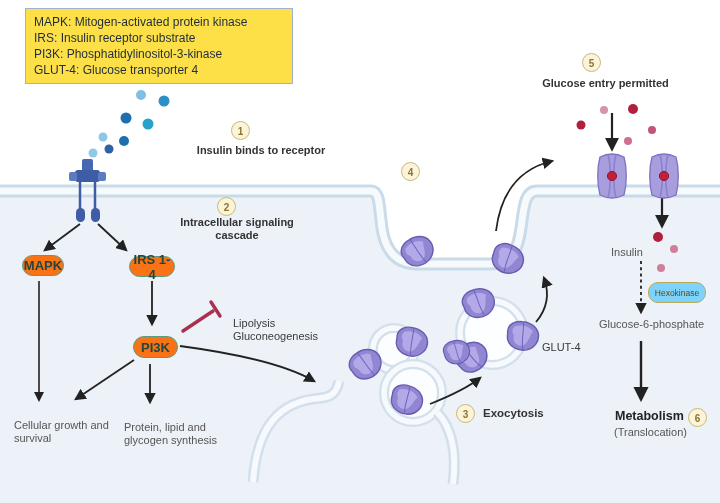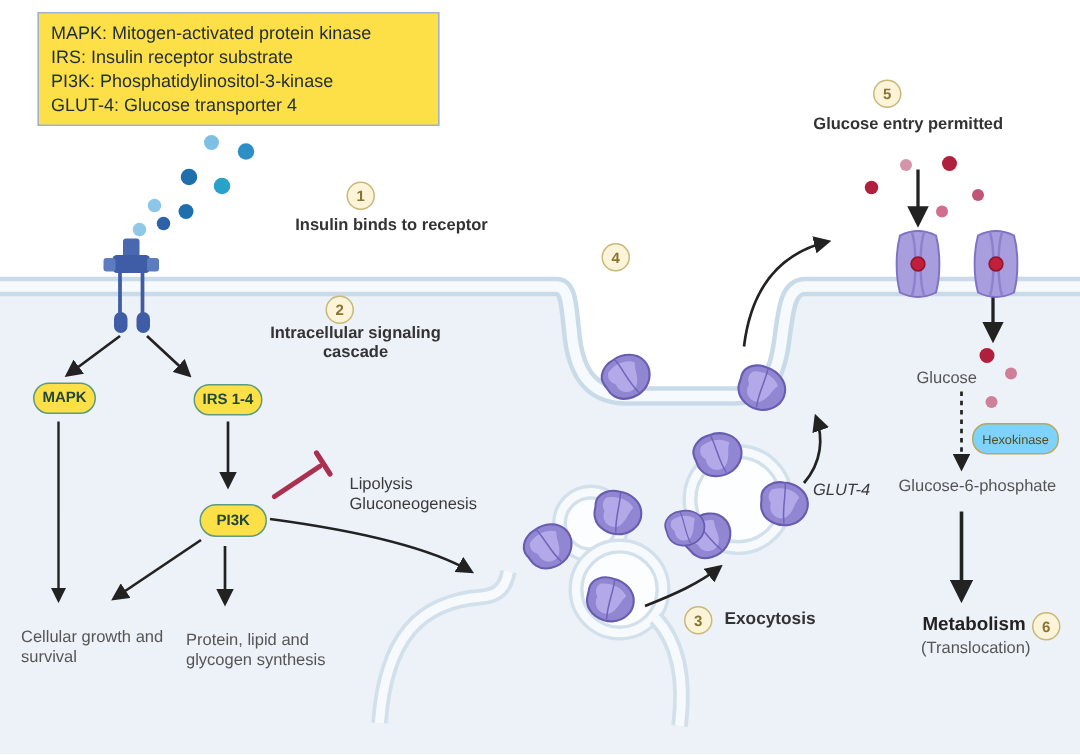--- a/index.html
+++ b/index.html
@@ -18,22 +18,22 @@
     font-size:10px;font-weight:bold;text-align:center;line-height:19px;
     box-sizing:border-box;
   }
   .legend{
     position:absolute;left:25px;top:8px;width:268px;box-sizing:border-box;
     background:#fde047;border:1px solid #9fb3cf;padding:5px 8px;
     color:#1f2c3a;font-size:12px;line-height:16px;
   }
   .pill{
     position:absolute;box-sizing:border-box;border-radius:11px;
-    background:#fde047;border:1.3px solid #5d9b80;color:#23453a;
-    font-size:10px;font-weight:bold;text-align:center;
+    background:#f97316;border:1.3px solid #5d9b80;color:#23453a;
+    font-size:13px;font-weight:bold;text-align:center;
     display:flex;align-items:center;justify-content:center;
   }
   .hexo{
     position:absolute;box-sizing:border-box;border-radius:10px;
     background:#7dd3fc;border:1.2px solid #b8a85a;color:#5a4a1a;
     font-size:8.5px;text-align:center;display:flex;align-items:center;justify-content:center;
   }
 </style>
 </head>
 <body>
@@ -187,17 +187,17 @@
   <div class="pill" style="left:129px;top:256px;width:46px;height:21px;">IRS 1-4</div>
   <div class="pill" style="left:133px;top:336px;width:45px;height:22px;">PI3K</div>
   <div class="hexo" style="left:648px;top:282px;width:58px;height:21px;">Hexokinase</div>
 
   <div class="lbl" style="left:233px;top:276px;color:#3a3a3a;margin-top:41px;">
     <div>Lipolysis</div>
     <div>Gluconeogenesis</div>
   </div>
   <div class="lbl gray" style="left:14px;top:419px;width:100px;">Cellular growth and survival</div>
   <div class="lbl gray" style="left:124px;top:421px;width:115px;">Protein, lipid and glycogen synthesis</div>
-  <div class="lbl" style="left:542px;top:321px;color:#3a3a3a;font-style:italic;">GLUT-4</div>
-  <div class="lbl gray" style="left:611px;top:246px;">Glucose</div>
+  <div class="lbl" style="left:542px;top:341px;color:#3a3a3a;">GLUT-4</div>
+  <div class="lbl gray" style="left:611px;top:246px;">Insulin</div>
   <div class="lbl gray" style="left:599px;top:318px;">Glucose-6-phosphate</div>
 
 </div>
 
 </body></html>

